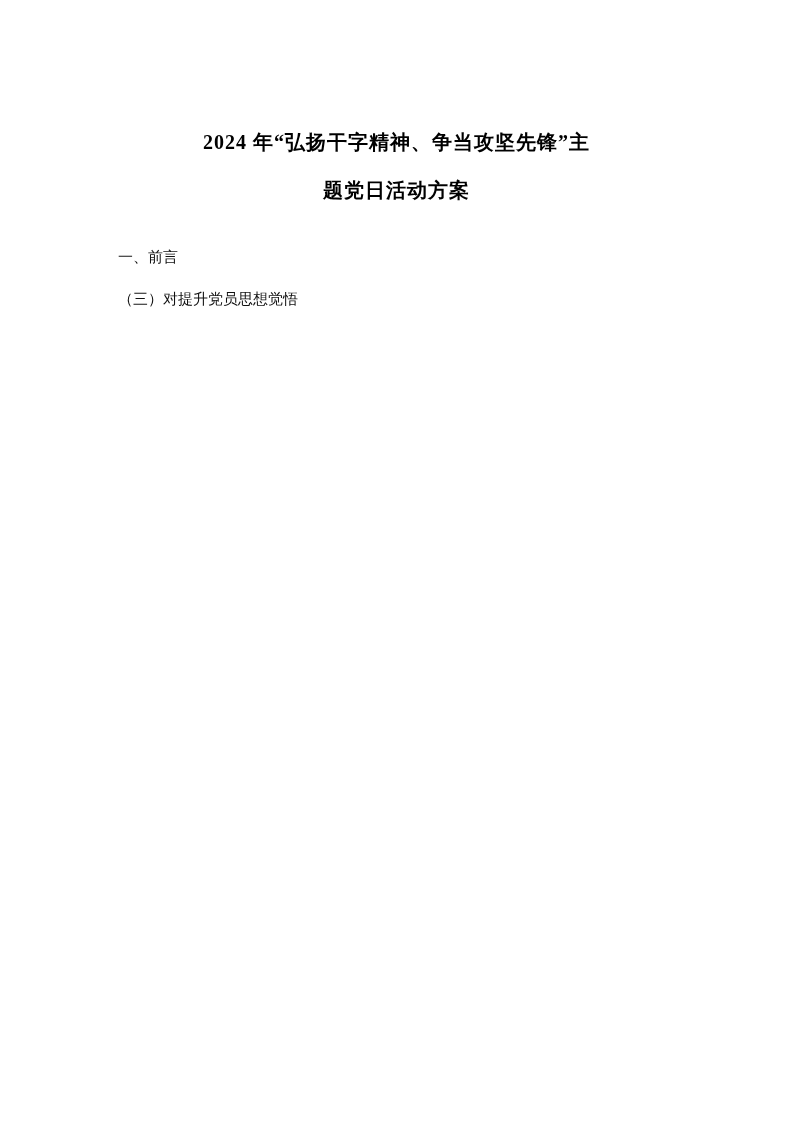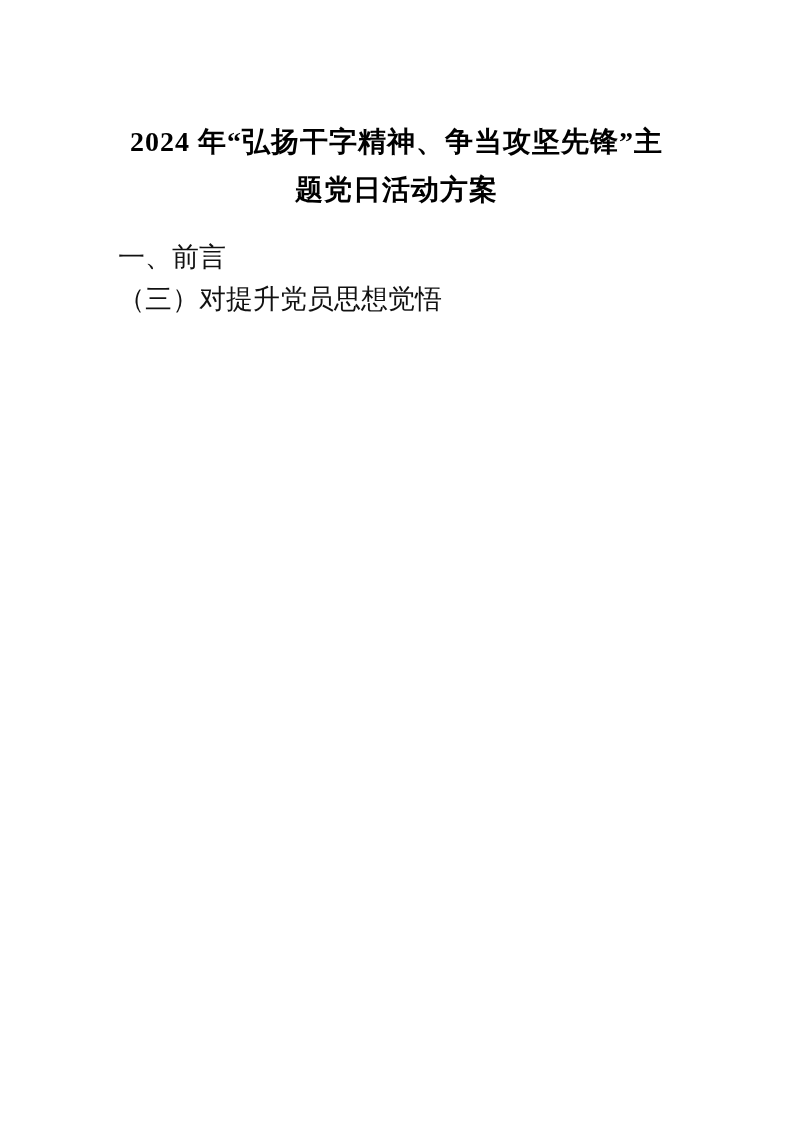--- a/index.html
+++ b/index.html
@@ -14,30 +14,30 @@
     margin: 0 auto;
     background: #ffffff;
     box-sizing: border-box;
     padding: 118px 118px 0 118px;
     overflow: hidden;
     color: #000000;
   }
   .doc-title {
     font-family: "Liberation Serif", "DejaVu Serif", serif;
     font-weight: 700;
-    font-size: 28px;
+    font-size: 20px;
     line-height: 48px;
     text-align: center;
     letter-spacing: 1px;
     color: #000000;
   }
   .doc-body {
     margin-top: 22px;
     font-family: "Liberation Serif", "DejaVu Serif", serif;
-    font-size: 27px;
+    font-size: 15px;
     line-height: 42px;
     color: #111111;
     text-align: justify;
   }
   .doc-body p {
     margin: 0;
     padding: 0;
   }
   .doc-body p.heading,
   .doc-body p.subheading {

